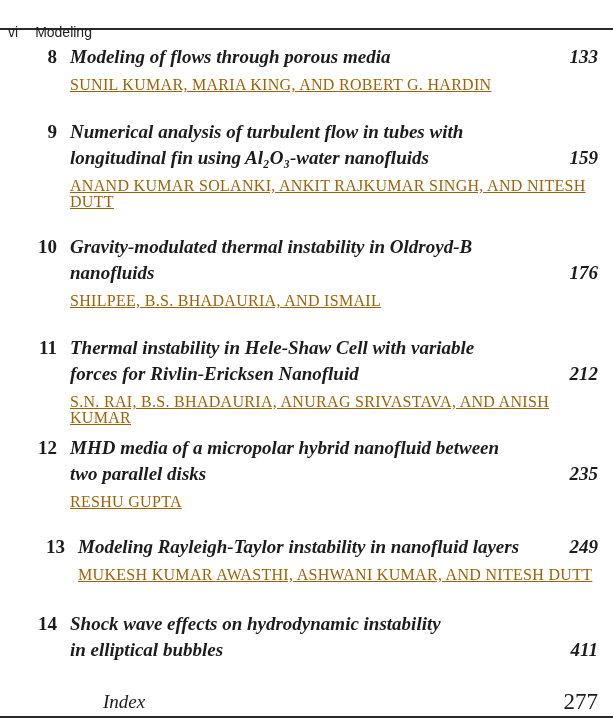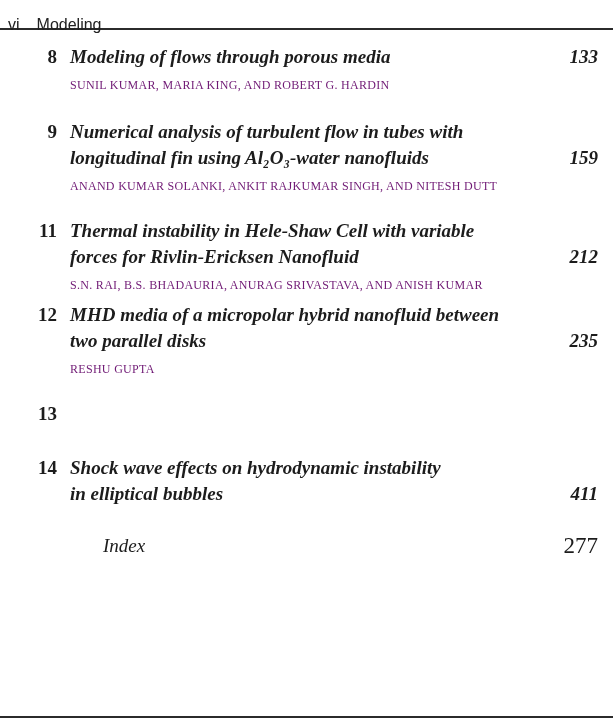--- a/index.html
+++ b/index.html
@@ -13,24 +13,24 @@
     height: 720px;
     margin: 0 auto;
     background: #ffffff;
     color: #1c1c1c;
     overflow: hidden;
     font-family: "Liberation Serif", "DejaVu Serif", serif;
   }
   .header {
     box-sizing: border-box;
     height: 30px;
-    padding: 16px 0 0 8px;
+    padding: 24px 0 0 8px;
     border-bottom: 2px solid #2b2b2b;
     font-family: "Liberation Sans", "DejaVu Sans", sans-serif;
-    font-size: 16px;
+    font-size: 14px;
     color: #222222;
     display: flex;
     align-items: flex-start;
   }
   .header .folio { margin-right: 17px; }
   .toc {
     padding: 14px 15px 0 0;
   }
   .entry {
     display: flex;
@@ -61,29 +61,30 @@
   }
   .entry .pagenum {
     font-size: 19px;
     line-height: 26px;
     font-weight: 600;
     padding-left: 10px;
     text-align: right;
   }
   .entry .authors {
     margin-top: 7px;
-    font-size: 12px;
+    font-size: 16px;
     line-height: 16px;
     letter-spacing: 0.3px;
-    color: #701a75;
+    color: #a16207;
+    text-decoration: underline;
   }
   .mb26 { margin-bottom: 26px; }
   .mb24 { margin-bottom: 24px; }
   .mb22 { margin-bottom: 9px; }
-  .mb28 { margin-bottom: 28px; }
+  .mb28 { margin-bottom: 28px; padding-left: 8px; }
   .index-row {
     display: flex;
     margin-top: 26px;
     padding-left: 33px;
   }
   .index-row .num { flex: 0 0 57px; }
   .index-row .body {
     flex: 1;
     margin-left: 13px;
     display: flex;
@@ -139,20 +140,31 @@
       <div class="body">
         <div class="head">
           <div class="title">Numerical analysis of turbulent flow in tubes with
 longitudinal fin using Al₂O₃-water nanofluids</div>
           <div class="pagenum">159</div>
         </div>
         <div class="authors">ANAND KUMAR SOLANKI, ANKIT RAJKUMAR SINGH, AND NITESH DUTT</div>
       </div>
     </div>
 
+    <div class="entry mb26">
+      <div class="num">10</div>
+      <div class="body">
+        <div class="head">
+          <div class="title">Gravity-modulated thermal instability in Oldroyd-B
+nanofluids</div>
+          <div class="pagenum">176</div>
+        </div>
+        <div class="authors">SHILPEE, B.S. BHADAURIA, AND ISMAIL</div>
+      </div>
+    </div>
 
     <div class="entry mb22">
       <div class="num">11</div>
       <div class="body">
         <div class="head">
           <div class="title">Thermal instability in Hele-Shaw Cell with variable
 forces for Rivlin-Ericksen Nanofluid</div>
           <div class="pagenum">212</div>
         </div>
         <div class="authors">S.N. RAI, B.S. BHADAURIA, ANURAG SRIVASTAVA, AND ANISH KUMAR</div>
@@ -166,20 +178,27 @@
           <div class="title">MHD media of a micropolar hybrid nanofluid between
 two parallel disks</div>
           <div class="pagenum">235</div>
         </div>
         <div class="authors">RESHU GUPTA</div>
       </div>
     </div>
 
     <div class="entry mb28">
       <div class="num">13</div>
+      <div class="body">
+        <div class="head">
+          <div class="title">Modeling Rayleigh-Taylor instability in nanofluid layers</div>
+          <div class="pagenum">249</div>
+        </div>
+        <div class="authors">MUKESH KUMAR AWASTHI, ASHWANI KUMAR, AND NITESH DUTT</div>
+      </div>
     </div>
 
     <div class="entry">
       <div class="num">14</div>
       <div class="body">
         <div class="head">
           <div class="title">Shock wave effects on hydrodynamic instability
 in elliptical bubbles</div>
           <div class="pagenum">411</div>
         </div>

